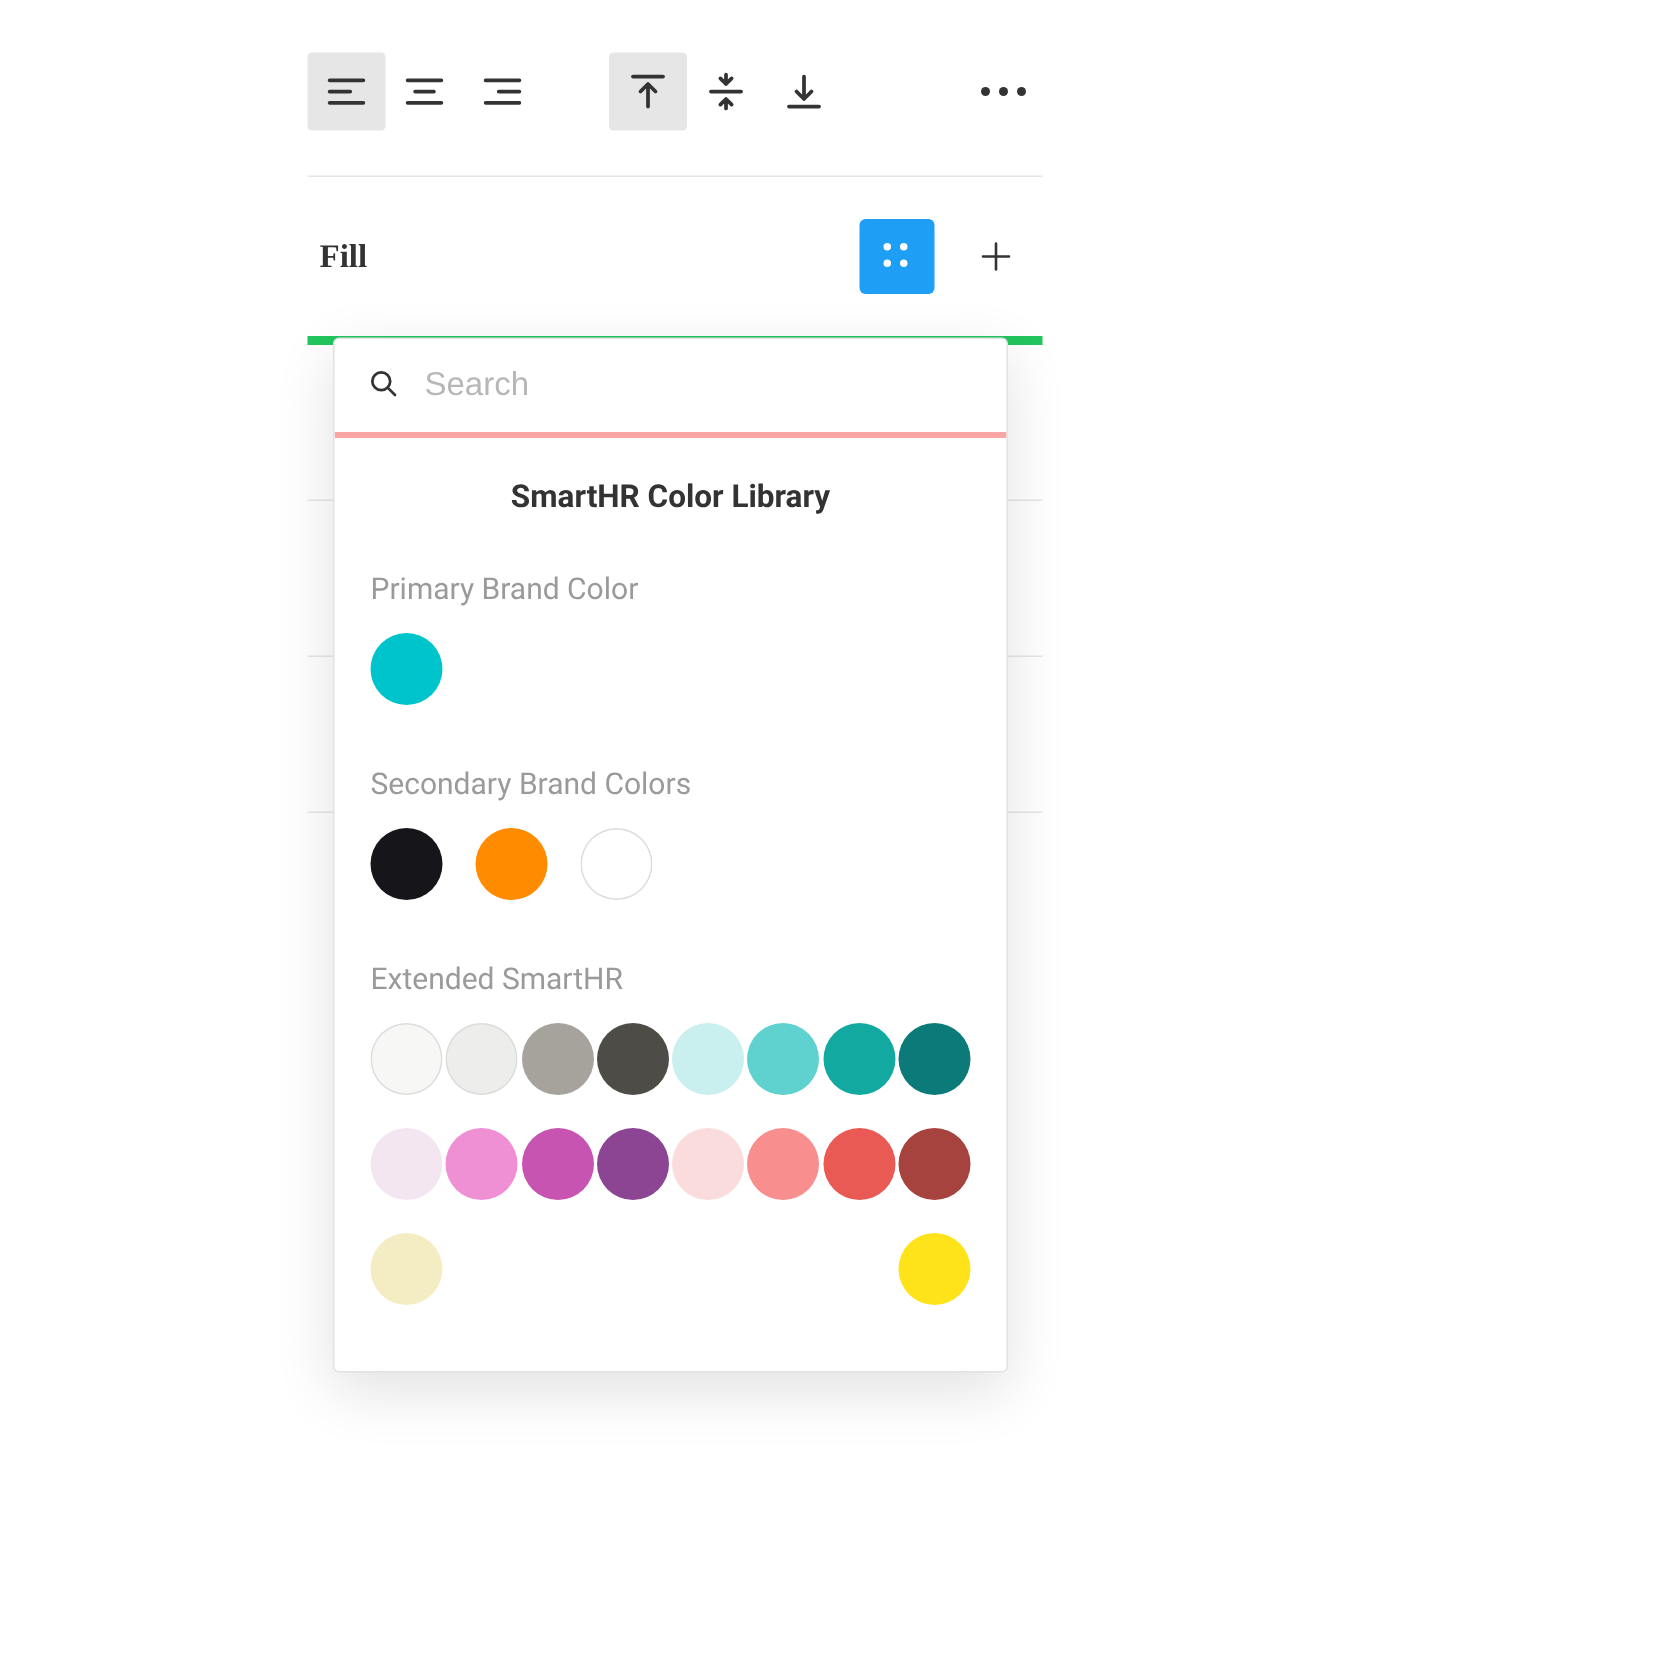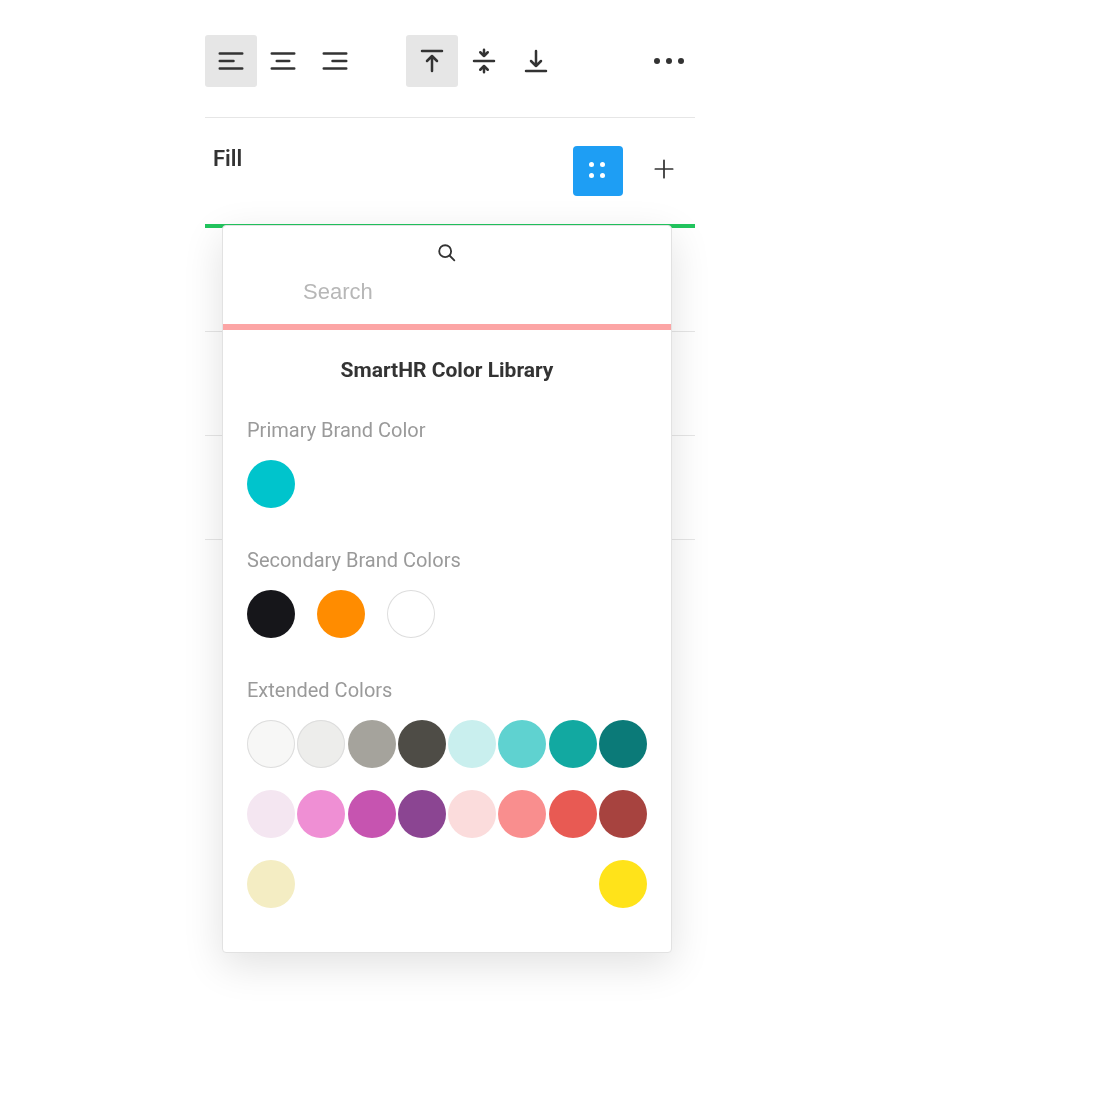--- a/index.html
+++ b/index.html
@@ -33,22 +33,24 @@
     justify-content: center;
     border-radius: 3px;
   }
   .icon-btn.active {
     background: #e6e6e6;
   }
   .group-gap { width: 45px; }
   .spacer { flex: 1; }
   .section-row {
     display: flex;
+    align-items: center;
     padding: 28px 8px;
-    border-bottom: 4px solid #22c55e;
+    border-bottom: 6px solid #22c55e;
+    font-family: Liberation Serif, serif;
   }
   .section-label {
     font-size: 22px;
     font-weight: 600;
     color: #333;
     flex: 1;
   }
   .style-btn {
     width: 50px;
     height: 50px;
@@ -103,23 +105,22 @@
   }
   .hdr-btn {
     width: 44px; height: 44px;
     display:flex; align-items:center; justify-content:center;
     margin-left: 10px;
   }
   .search-row {
     display:flex;
     align-items:center;
     padding: 16px 22px 18px 22px;
-    border-bottom: 6px solid #fca5a5;
+    border-bottom: 4px solid #fca5a5;
     gap: 14px;
-    flex-direction: column;
   }
   .search-input {
     border: none;
     outline: none;
     font-size: 22px;
     color: #333;
     flex: 1;
   }
   .search-input::placeholder { color: #b7b7b7; }
   .flyout-body {
@@ -248,21 +249,21 @@
         <div class="group-label">Primary Brand Color</div>
         <div class="swatch-row">
           <div class="swatch" style="background: rgb(0, 196, 204);"></div>
         </div>
         <div class="group-label">Secondary Brand Colors</div>
         <div class="swatch-row">
           <div class="swatch" style="background: rgb(22, 22, 26);"></div>
           <div class="swatch" style="background: rgb(255, 140, 0);"></div>
           <div class="swatch bordered" style="background: rgb(255, 255, 255);"></div>
         </div>
-        <div class="group-label">Extended Colors</div>
+        <div class="group-label">Extended SmartHR</div>
         <div class="swatch-row grid6">
           <div class="swatch bordered" style="background: rgb(247, 247, 246);"></div>
           <div class="swatch bordered" style="background: rgb(237, 237, 235);"></div>
           <div class="swatch" style="background: rgb(165, 163, 156);"></div>
           <div class="swatch" style="background: rgb(78, 76, 70);"></div>
           <div class="swatch" style="background: rgb(201, 239, 238);"></div>
           <div class="swatch" style="background: rgb(95, 210, 208);"></div>
           <div class="swatch" style="background: rgb(18, 169, 161);"></div>
           <div class="swatch" style="background: rgb(11, 122, 120);"></div>
           <div class="swatch" style="background: rgb(244, 230, 241);"></div>

